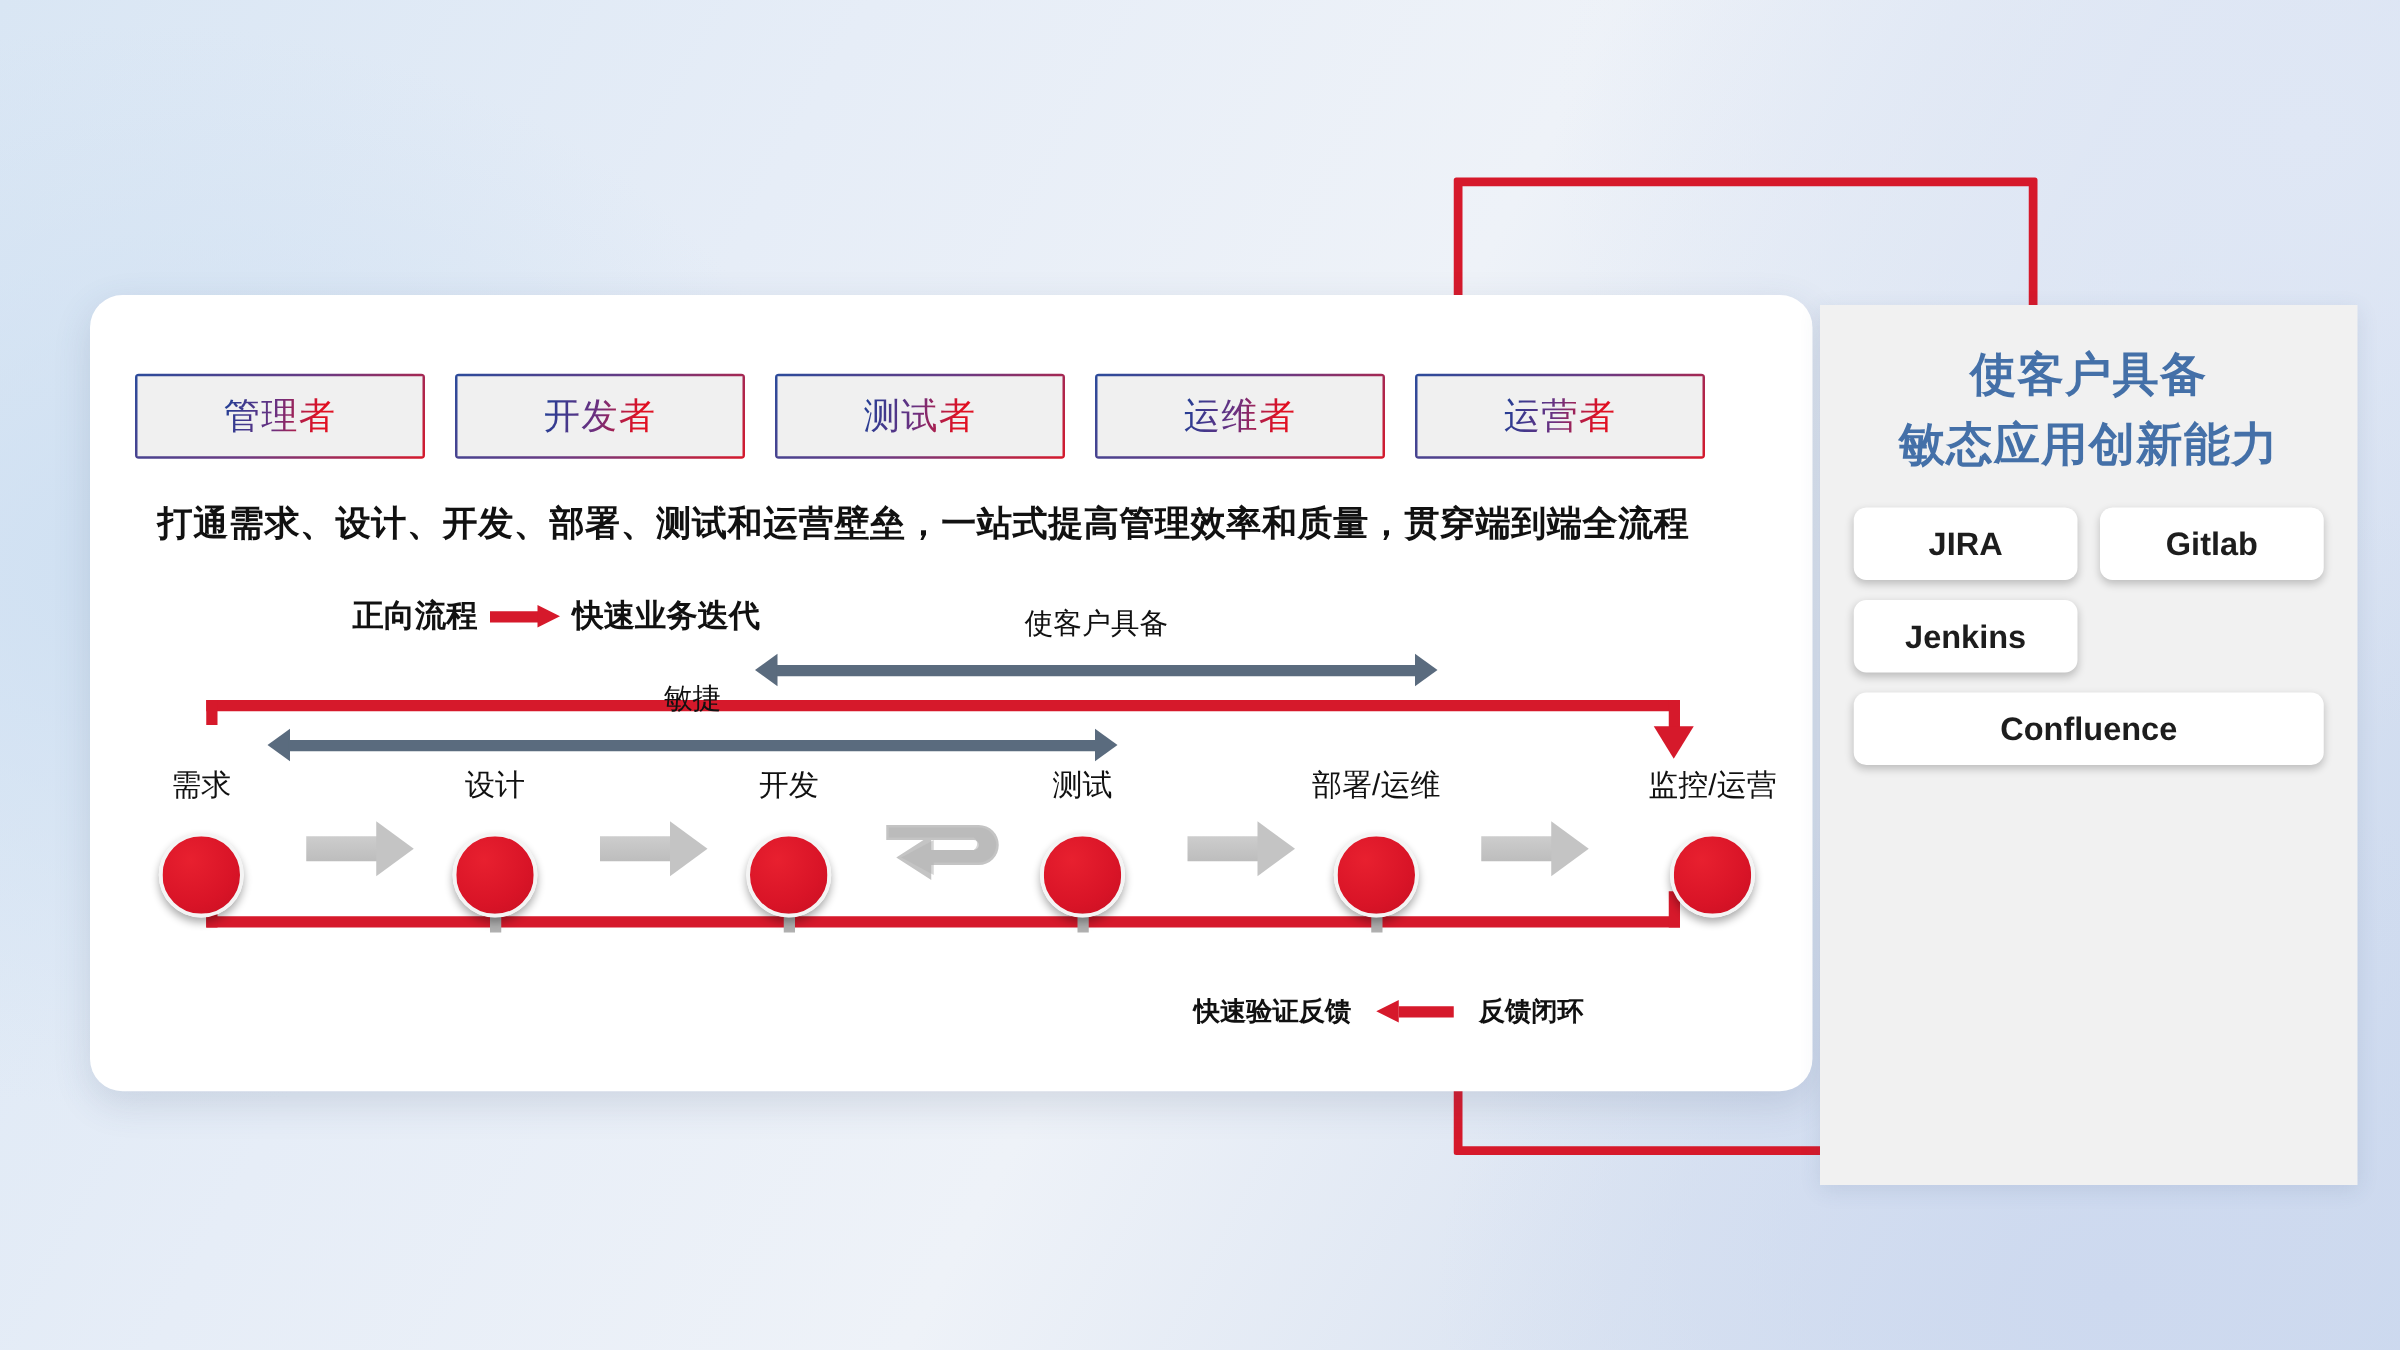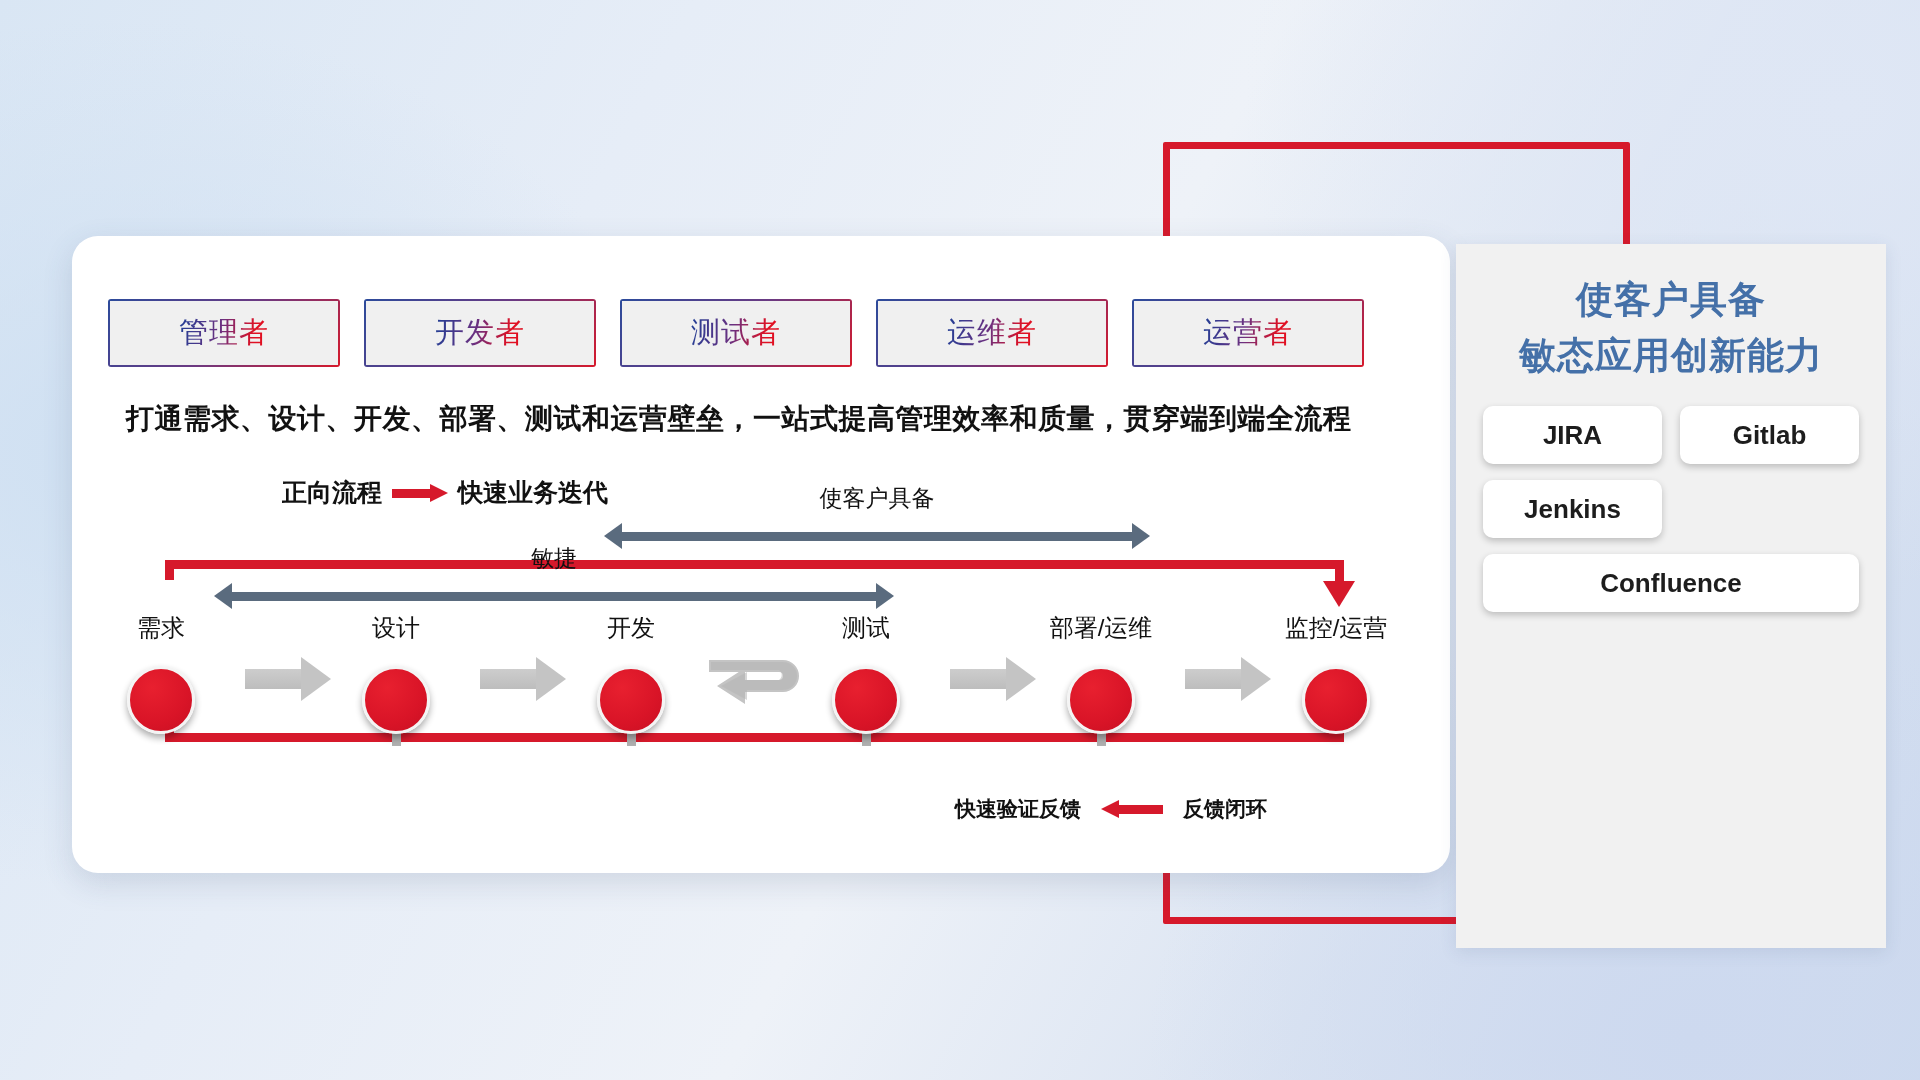--- a/index.html
+++ b/index.html
@@ -260,21 +260,21 @@
     <div class="dot"></div>
   </div>
   <div class="node" style="left:786px;top:612px;">
     <div class="nlabel">测试</div>
     <div class="dot"></div>
   </div>
   <div class="node" style="left:1021px;top:612px;">
     <div class="nlabel">部署/运维</div>
     <div class="dot"></div>
   </div>
-  <div class="node" style="left:1256px;top:612px;">
+  <div class="node" style="left:1290px;top:612px;">
     <div class="nlabel">监控/运营</div>
     <div class="dot"></div>
   </div>
 
   <div class="garrow" style="left:245px;top:657px;">
     <span class="gs"></span>
       <span class="gh"></span>
   </div>
   <div class="garrow" style="left:480px;top:657px;">
     <span class="gs"></span>

